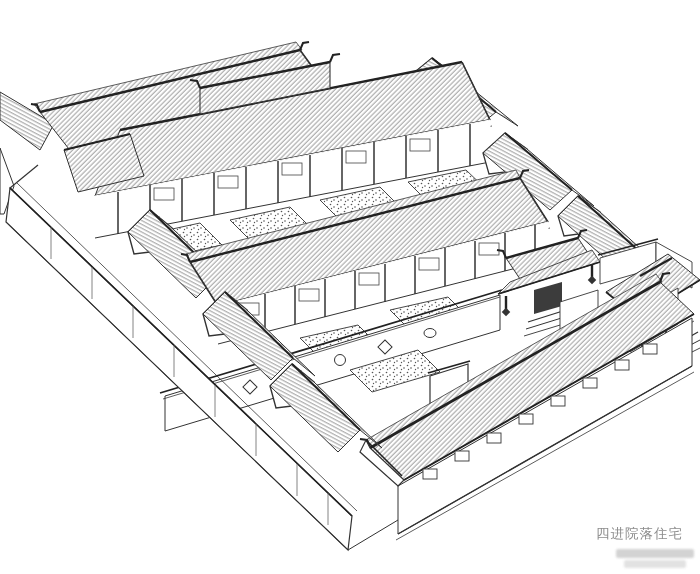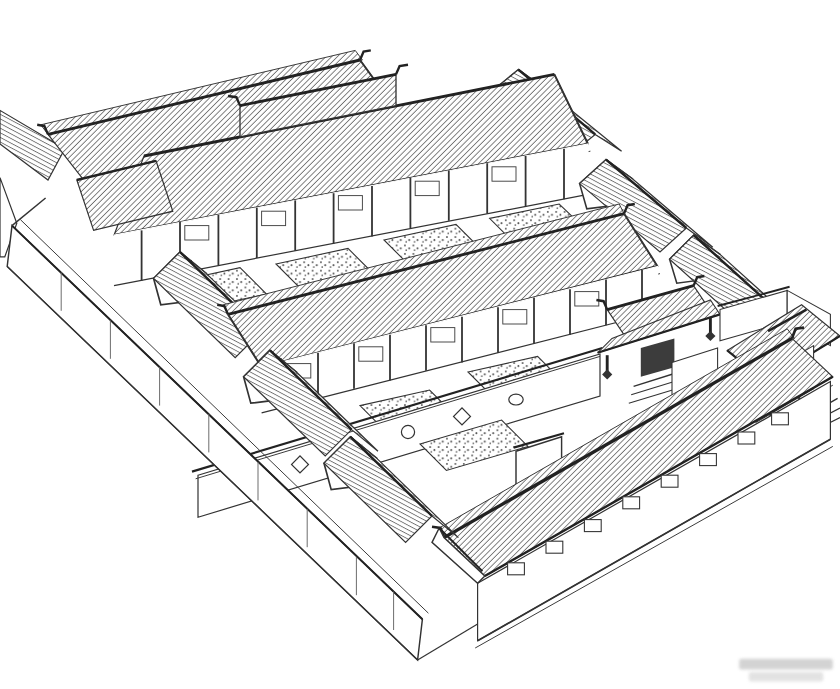--- a/index.html
+++ b/index.html
@@ -299,17 +299,18 @@
   <use href="#joint" x="174" y="345"></use>
         <use href="#joint" x="215" y="385"></use>
         <use href="#joint" x="256" y="424"></use>
   <use href="#joint" x="297" y="464"></use>
         <use href="#joint" x="328" y="493"></use>
   <line x1="10" y1="188" x2="38" y2="165" stroke="#333" stroke-width="1.2"></line>
   <line x1="348" y1="550" x2="398" y2="520" stroke="#333" stroke-width="1"></line>
 </g>
 </svg>
 
+<span class="caption">四进院落住宅</span>
 <span class="watermark">
       <i class="b1"></i>
       <i class="b2"></i>
     </span>
 </div>
 
 </body></html>

